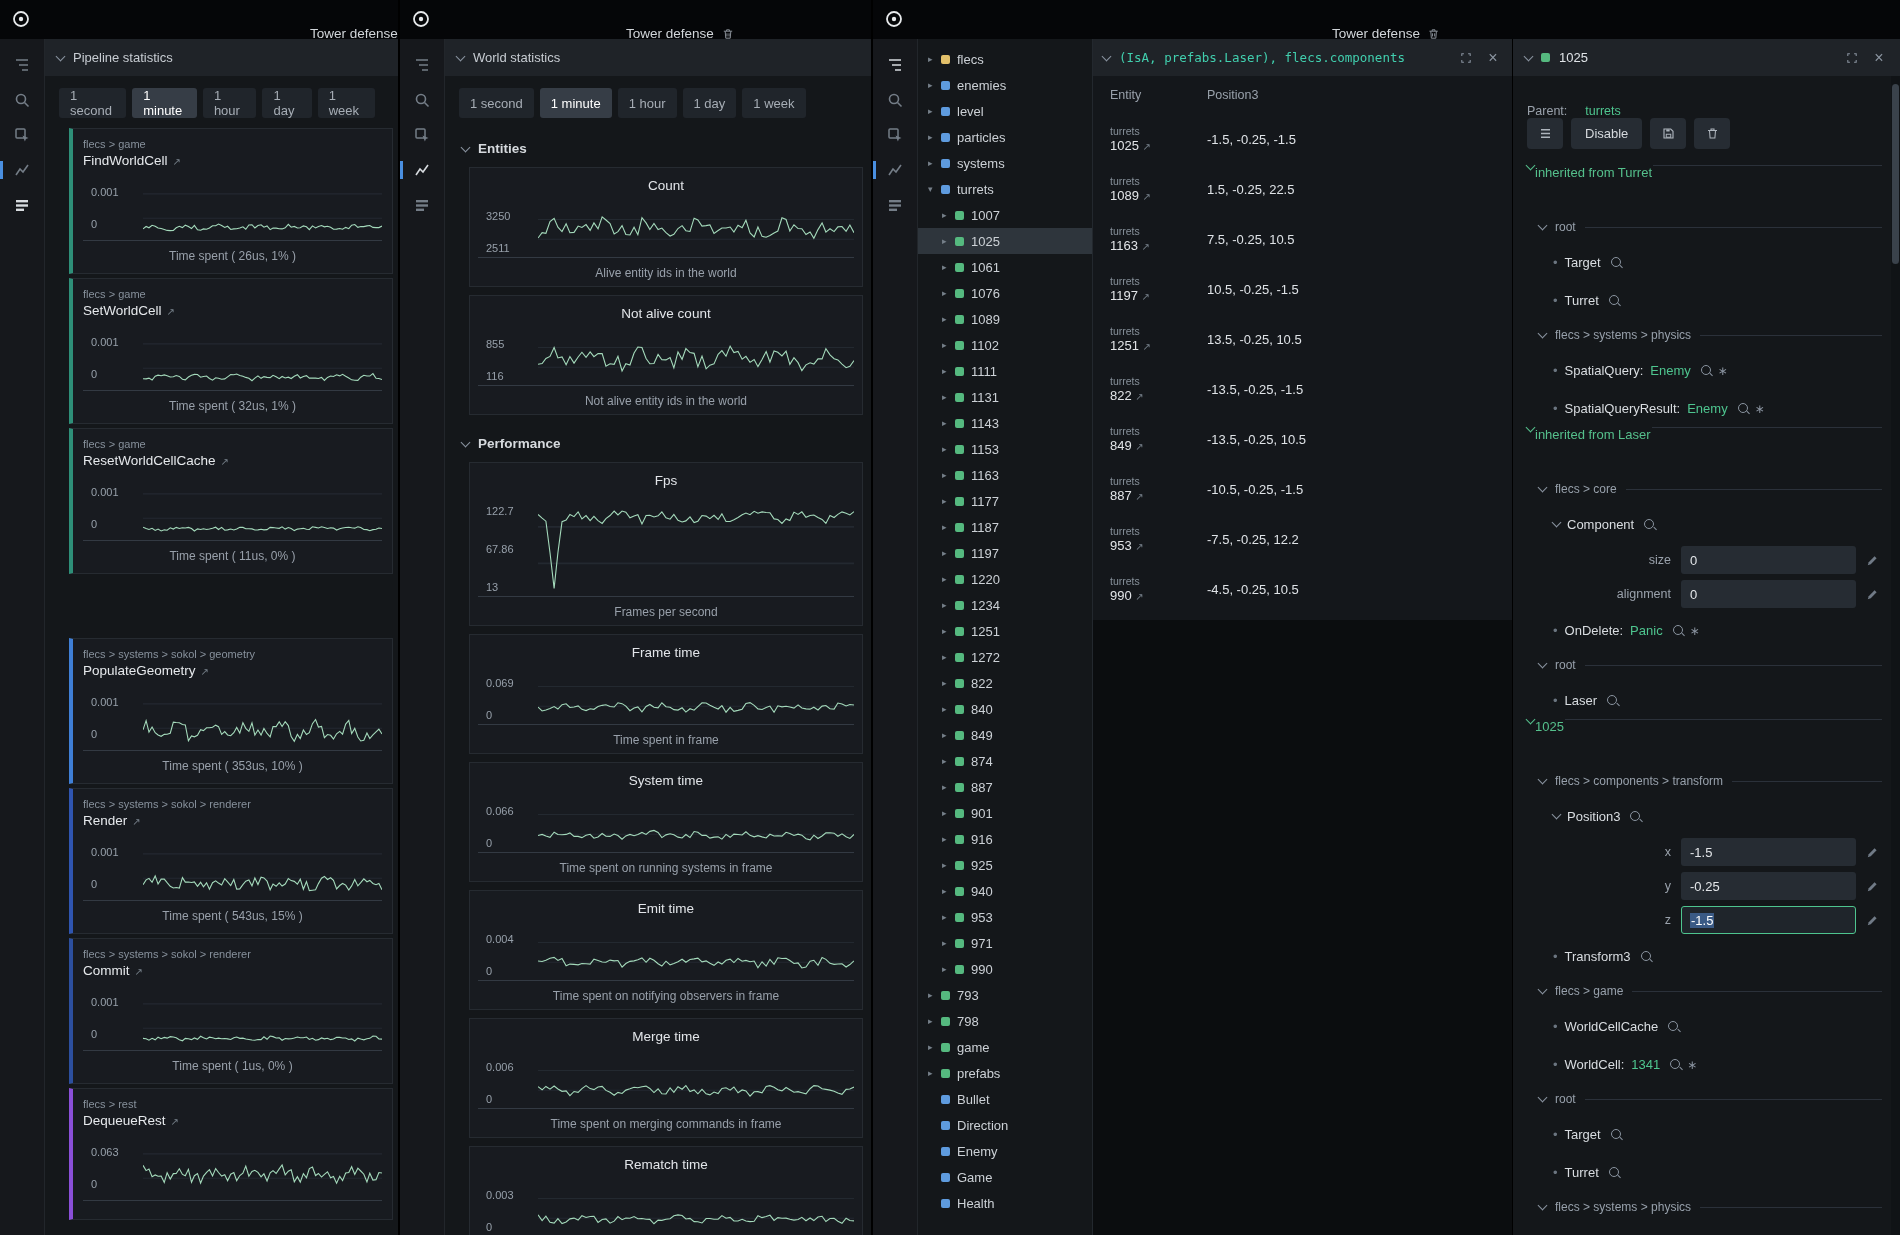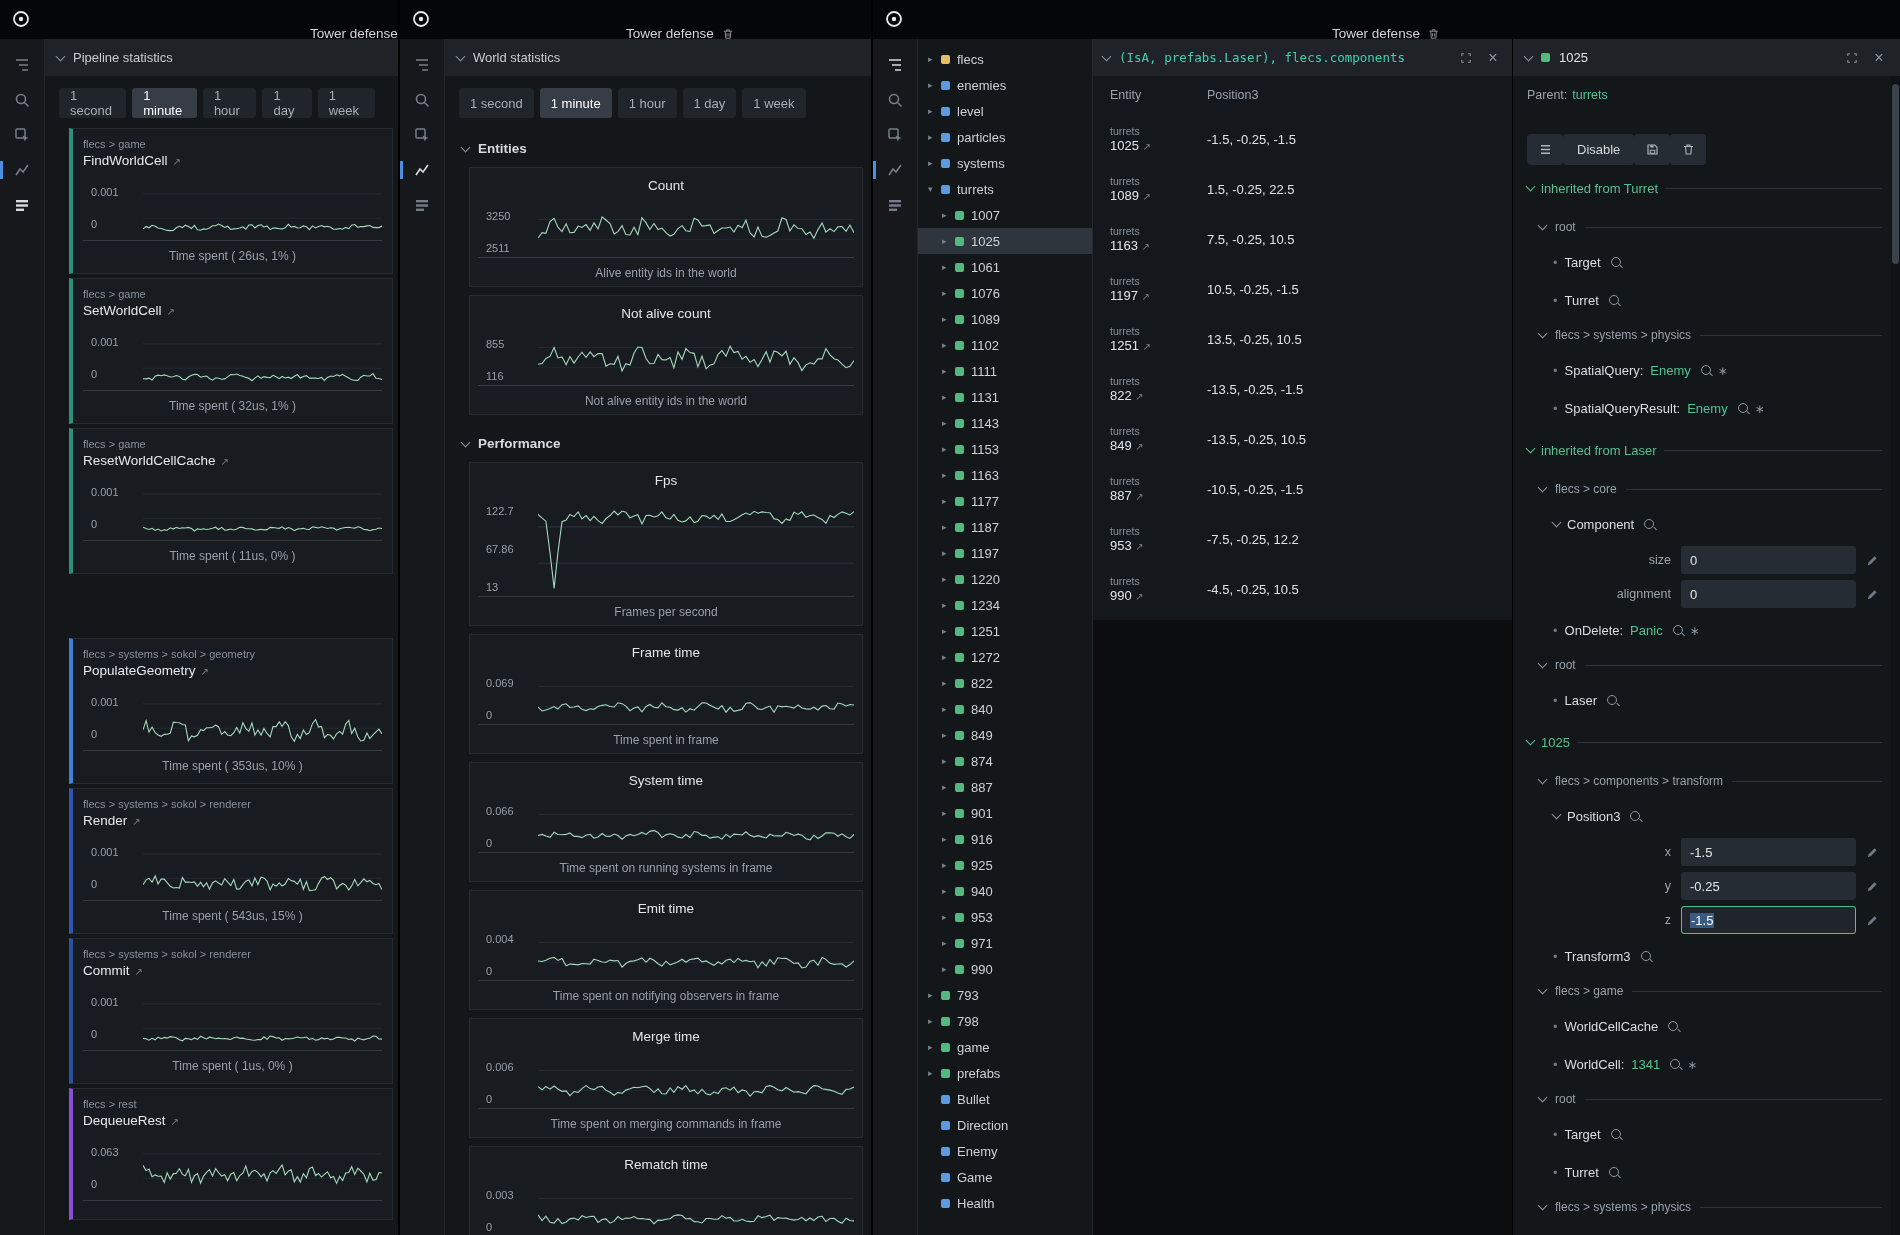--- a/index.html
+++ b/index.html
@@ -65,26 +65,26 @@
   .qe .g{display:block;font-size:10.5px;color:#87919b;line-height:1.25}
   .qe .id{font-size:13px;color:#e2e5e8}
   .qv{font-size:13px;color:#dfe3e7}
   
   .insp{flex:1;display:flex;flex-direction:column;background:#14171a;position:relative;min-width:0}
   .ihead{height:37px;flex:0 0 37px;background:#1f2328;display:flex;align-items:center;gap:9px;padding:0 12px}
   .isq{width:9px;height:9px;border-radius:2px;background:#55b97f}
   .ititle{font-size:13px;color:#dfe3e7}
   .spacer{flex:1}
   .ibody{flex:1;overflow:hidden;padding:12px 18px 0 14px}
-  .parentrow{height:30px;display:flex;align-items:flex-start;gap:5px;font-size:12.5px;color:#9aa2ac}
+  .parentrow{height:30px;display:flex;align-items:flex-end;gap:18px;font-size:12.5px;color:#9aa2ac}
   .glink{color:#4ec58f}
-  .btnrow{height:47px;display:flex;align-items:flex-end;}
+  .btnrow{height:47px;display:flex;align-items:flex-start;gap:8px}
   .btn{height:31px;background:#262c33;border-radius:4px;color:#d5d9dd;font-size:13px;display:flex;align-items:center;padding:0 14px}
   .btn.icon{width:36px;padding:0;justify-content:center;color:#aeb5bd}
-  .group{height:46px;display:flex;align-items:center;gap:7px}
+  .group{height:46px;display:flex;gap:1px}
   .gt{color:#55c08c;font-size:13px;white-space:nowrap}
   .hline{flex:1;height:1px;background:#2b313a}
   .sub{height:32px;display:flex;align-items:center;gap:9px;padding-left:12px}
   .st{color:#97a0ab;font-size:12px;white-space:nowrap}
   .prow{height:38px;display:flex;align-items:center;gap:7px;padding-left:26px;font-size:13px;color:#d9dde1}
   .bullet::before{content:"\2022";color:#6b7580}
   .mag{width:8px;height:8px;border:1.3px solid #8a94a0;border-radius:50%;position:relative;display:inline-block;margin-left:3px}
   .mag::after{content:"";position:absolute;width:4px;height:1.4px;background:#8a94a0;right:-3.5px;bottom:-1px;transform:rotate(45deg)}
   .refico::before{content:"\2217";color:#8a93a0;font-size:12px}
   .frow{height:34px;display:flex;align-items:center;padding-left:40px}

